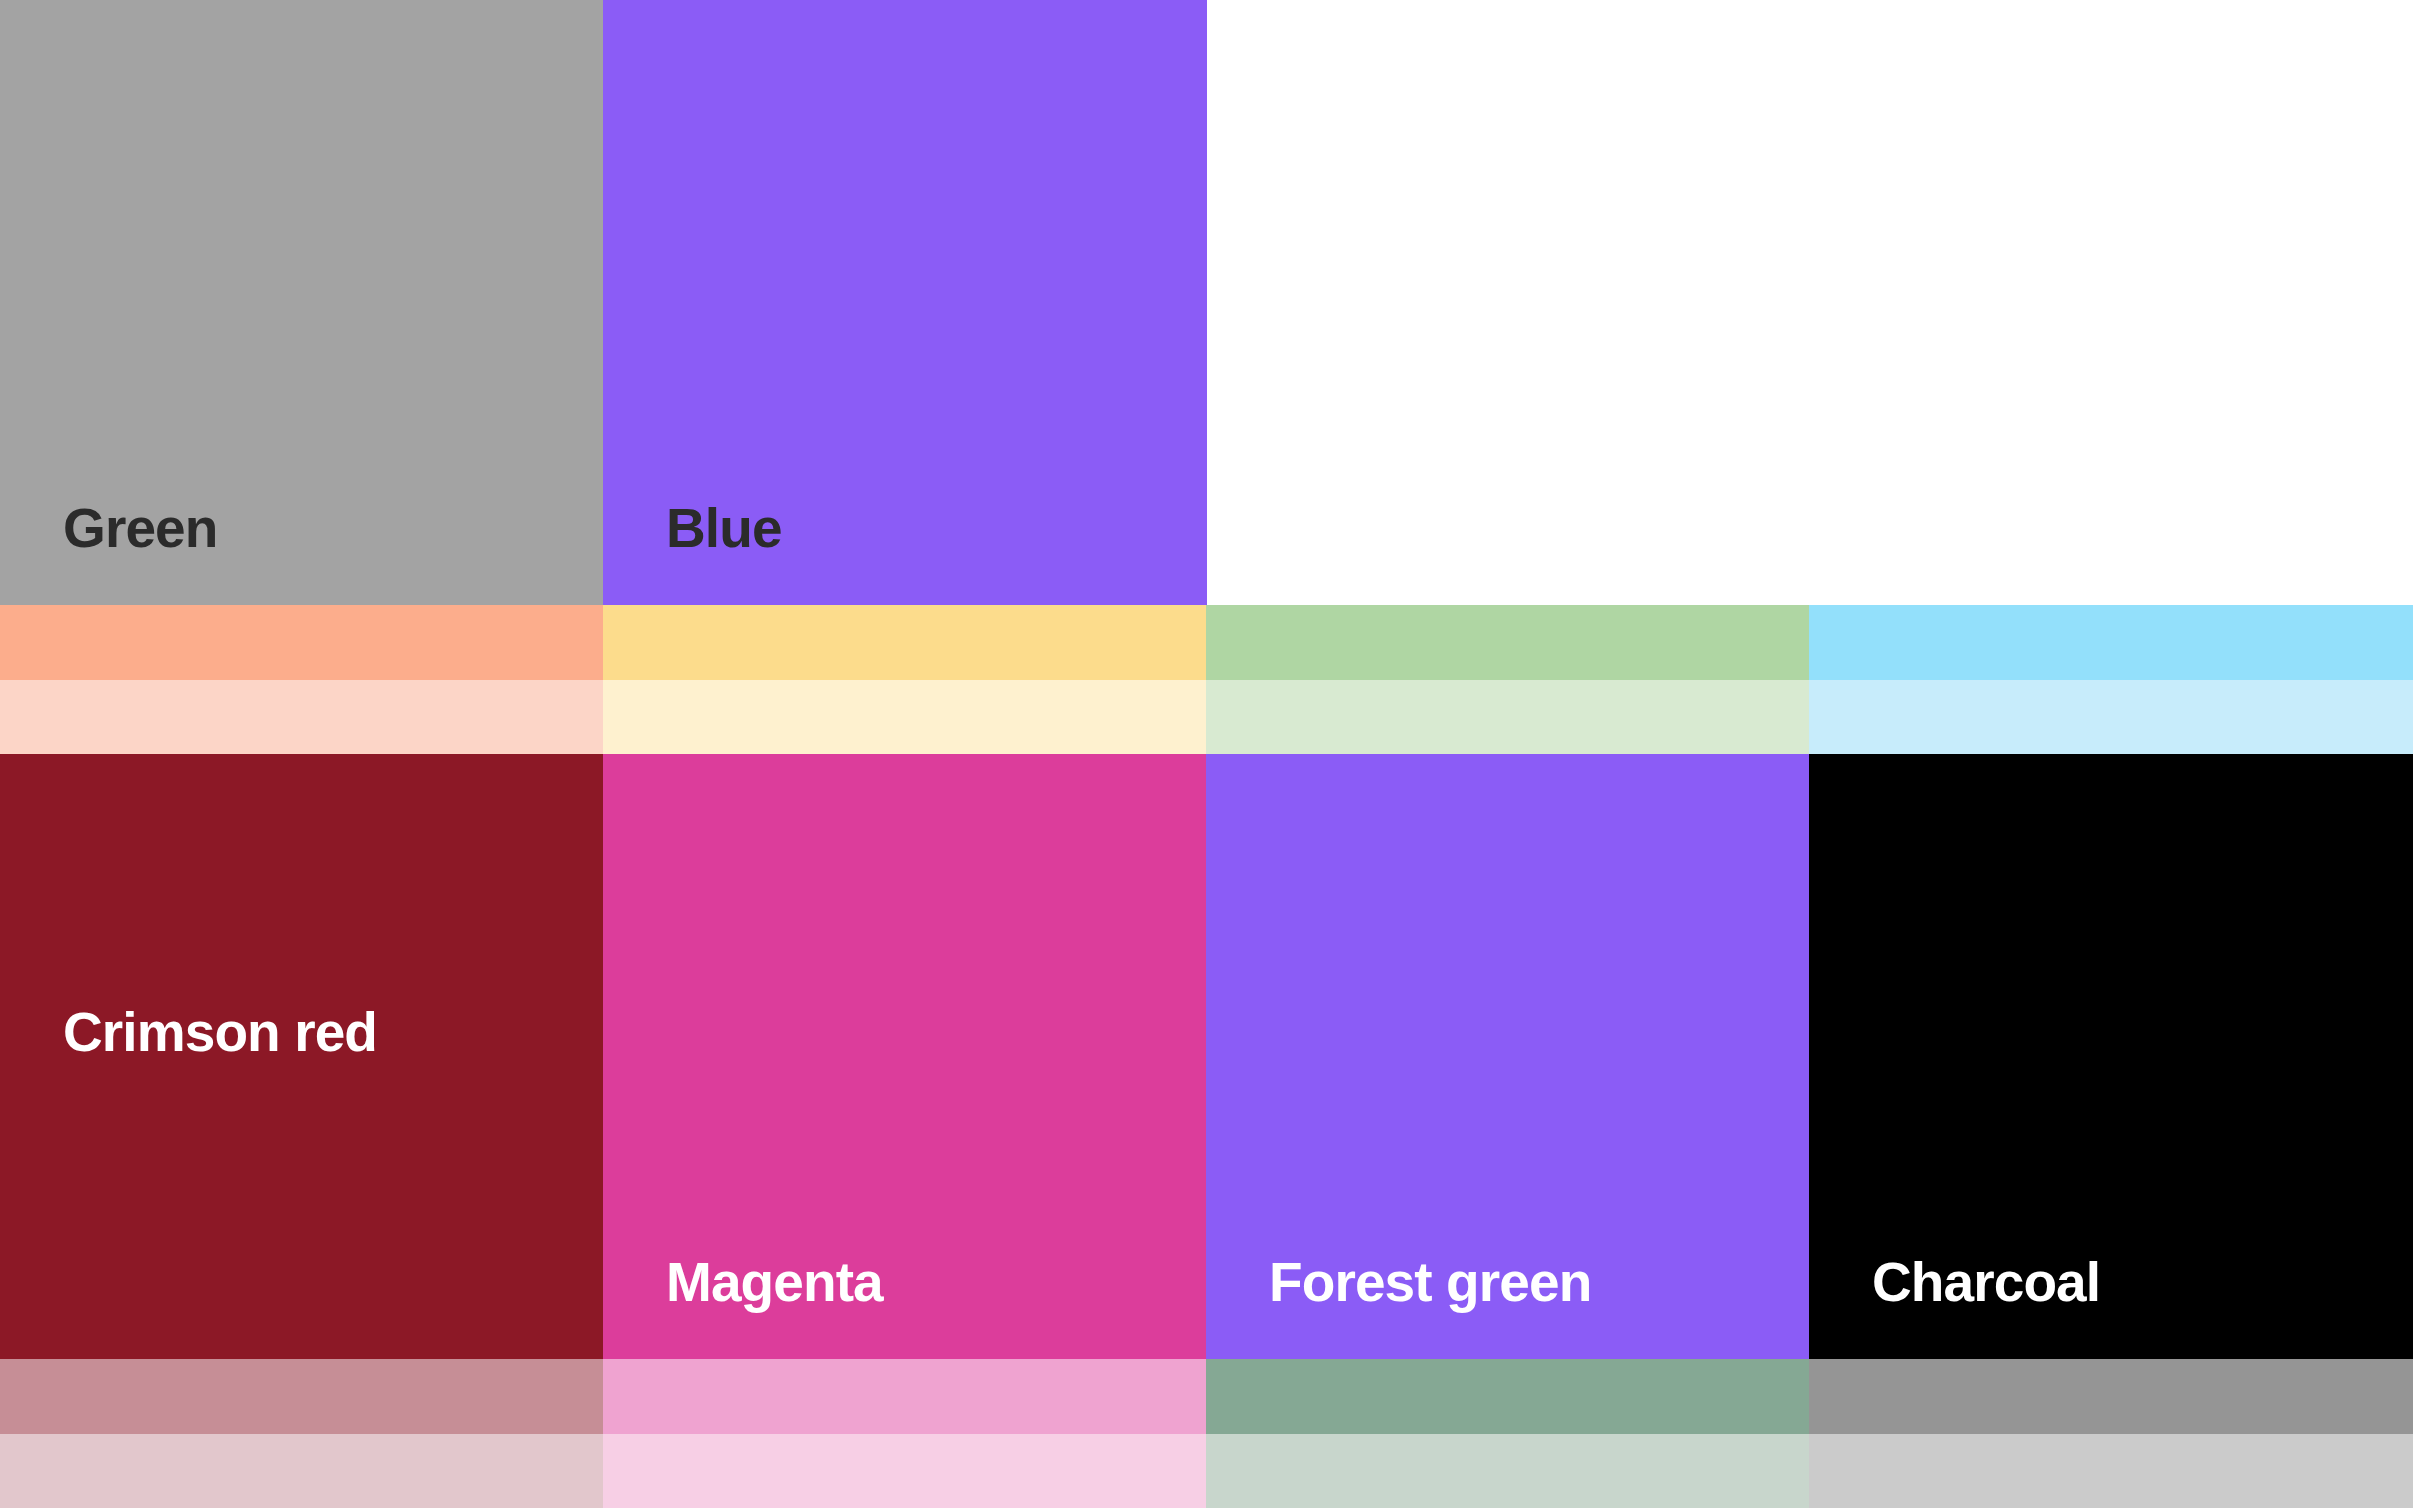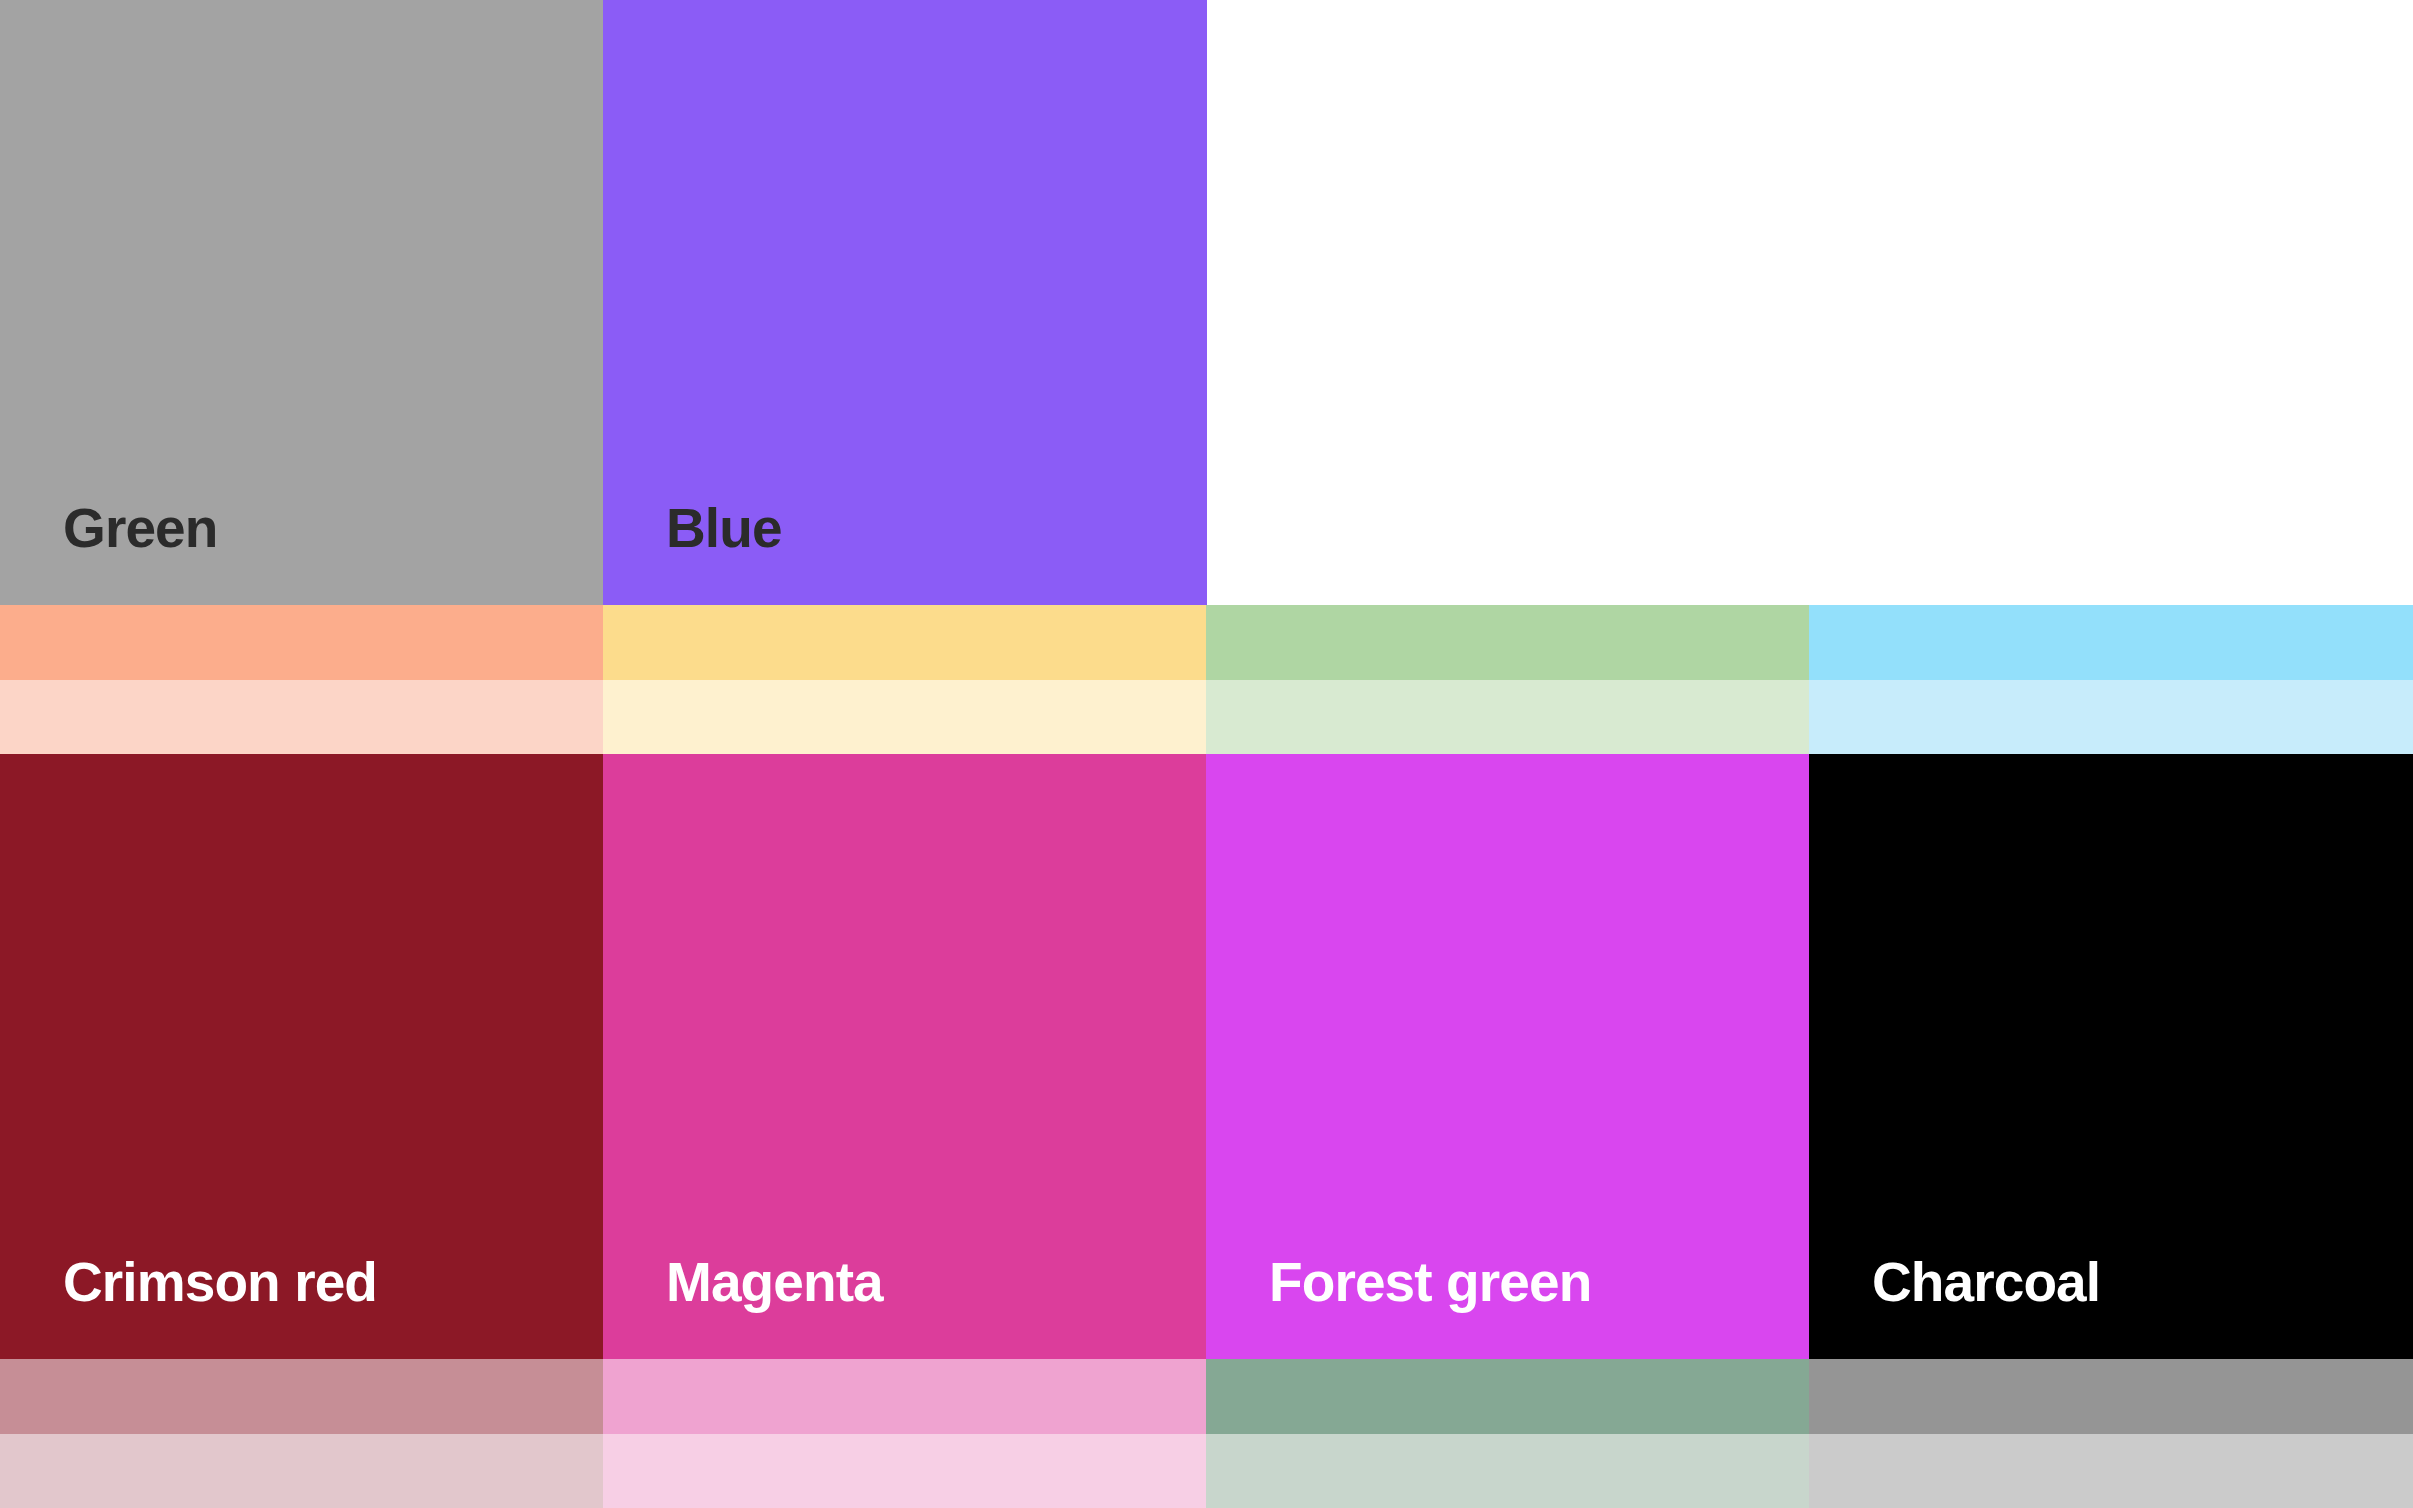--- a/index.html
+++ b/index.html
@@ -104,29 +104,29 @@
       <div class="swatch-cell col-1" style="background-color: rgb(254, 241, 207);"></div>
       <div class="swatch-cell col-2" style="background-color: rgb(216, 234, 209);"></div>
       <div class="swatch-cell col-3" style="background-color: rgb(199, 236, 251);"></div>
     </div>
   </div>
 
   <div class="palette-row row-bottom">
 
     <div class="swatch-strip strip-main">
 
-      <div class="swatch-cell swatch-main col-0" style="background-color: rgb(140, 24, 38);">
+      <div class="swatch-cell swatch-main col-0" style="background-color: rgb(140, 24, 38); align-items: center;">
         <span class="swatch-label label-light">Crimson red</span>
       </div>
 
       <div class="swatch-cell swatch-main col-1" style="background-color: rgb(220, 61, 155);">
         <span class="swatch-label label-light">Magenta</span>
       </div>
 
-      <div class="swatch-cell swatch-main col-2" style="background-color: #d946ef;">
+      <div class="swatch-cell swatch-main col-2" style="background-color: #8b5cf6;">
         <span class="swatch-label label-light">Forest green</span>
       </div>
 
       <div class="swatch-cell swatch-main col-3" style="background-color: #000000;">
         <span class="swatch-label label-light">Charcoal</span>
       </div>
     </div>
 
     <div class="swatch-strip strip-tint1">
       <div class="swatch-cell col-0" style="background-color: rgb(198, 142, 150);"></div>

